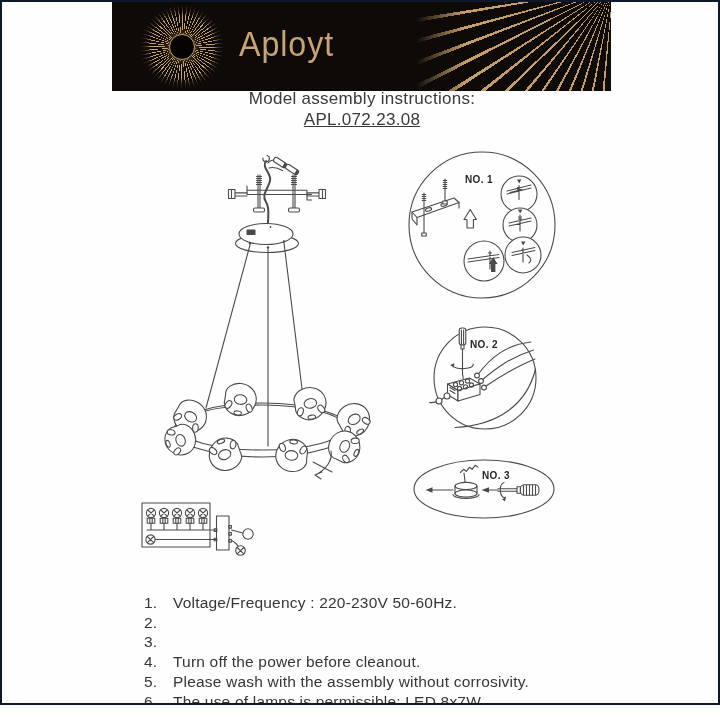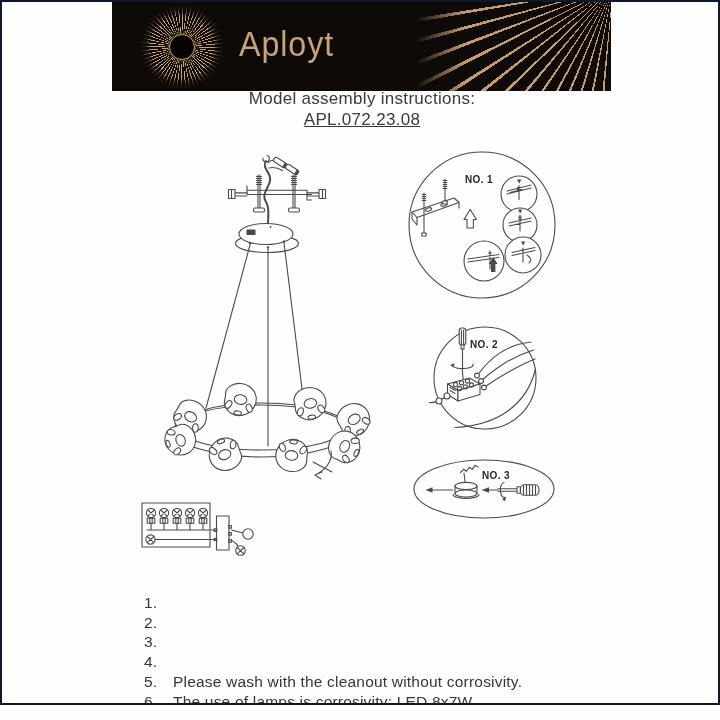--- a/index.html
+++ b/index.html
@@ -257,33 +257,35 @@
       <circle class="fillw" cx="146" cy="392" r="5.2"></circle>
       <path d="M129.6,398.5 C133,400 136,403.5 136.5,405"></path>
       <circle class="fillw" cx="138.5" cy="408.5" r="4.8"></circle>
       <path d="M135.2,405.5 l6.6,6.4 M141.8,405.5 l-6.6,6.4"></path>
     </g>
   </svg>
 
   <div class="instructions">
     <div class="row">
       <span class="num">1.</span>
+      <span class="txt">Voltage/Frequency : 220-230V 50-60Hz.</span>
     </div>
     <div class="row">
       <span class="num">2.</span>
     </div>
     <div class="row">
       <span class="num">3.</span>
     </div>
     <div class="row">
       <span class="num">4.</span>
+      <span class="txt">Turn off the power before cleanout.</span>
     </div>
     <div class="row">
       <span class="num">5.</span>
-      <span class="txt">Please wash with the cleanout without corrosivity.</span>
+      <span class="txt">Please wash with the assembly without corrosivity.</span>
     </div>
     <div class="row">
       <span class="num">6.</span>
-      <span class="txt">The use of lamps is corrosivity: LED 8x7W.</span>
+      <span class="txt">The use of lamps is permissible: LED 8x7W.</span>
     </div>
   </div>
 
 </div>
 
 </body></html>

